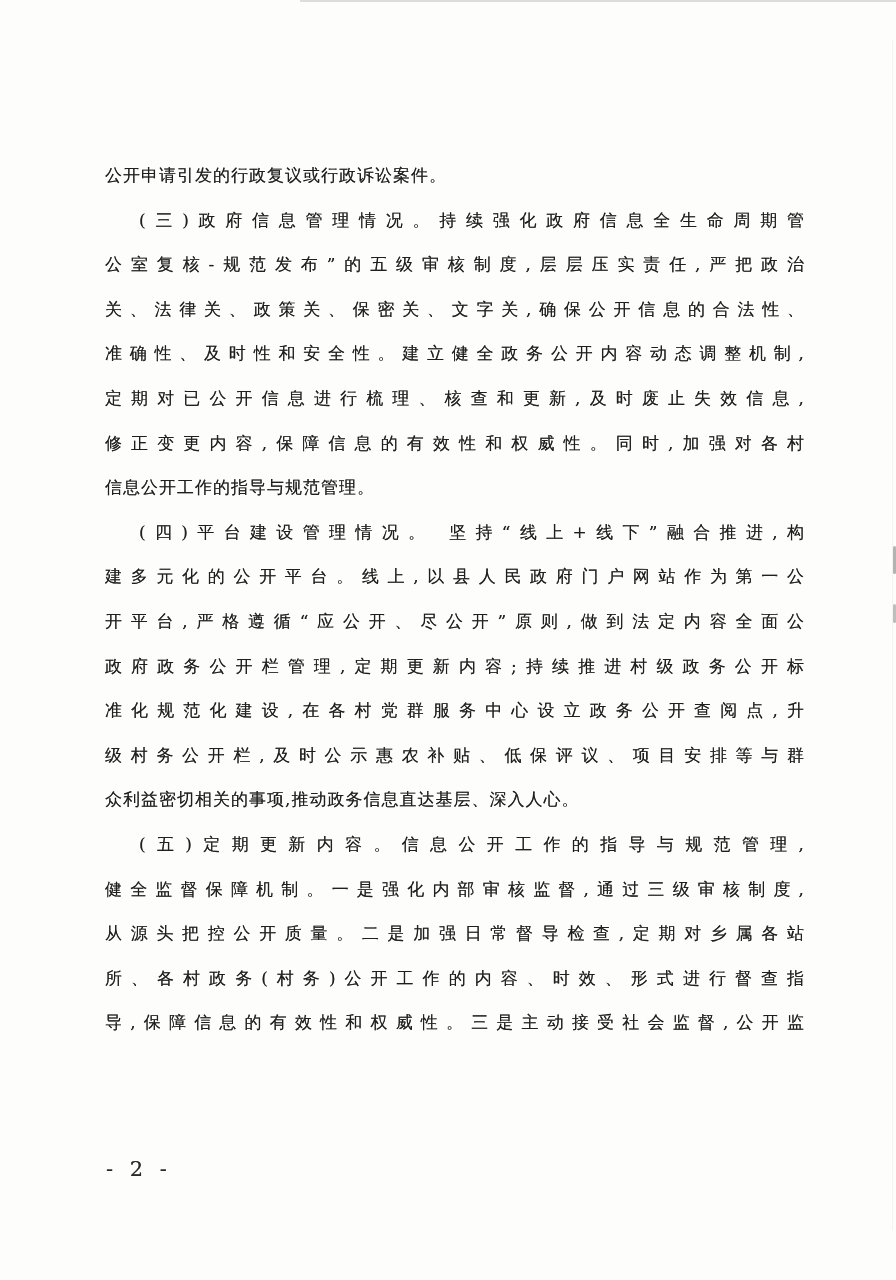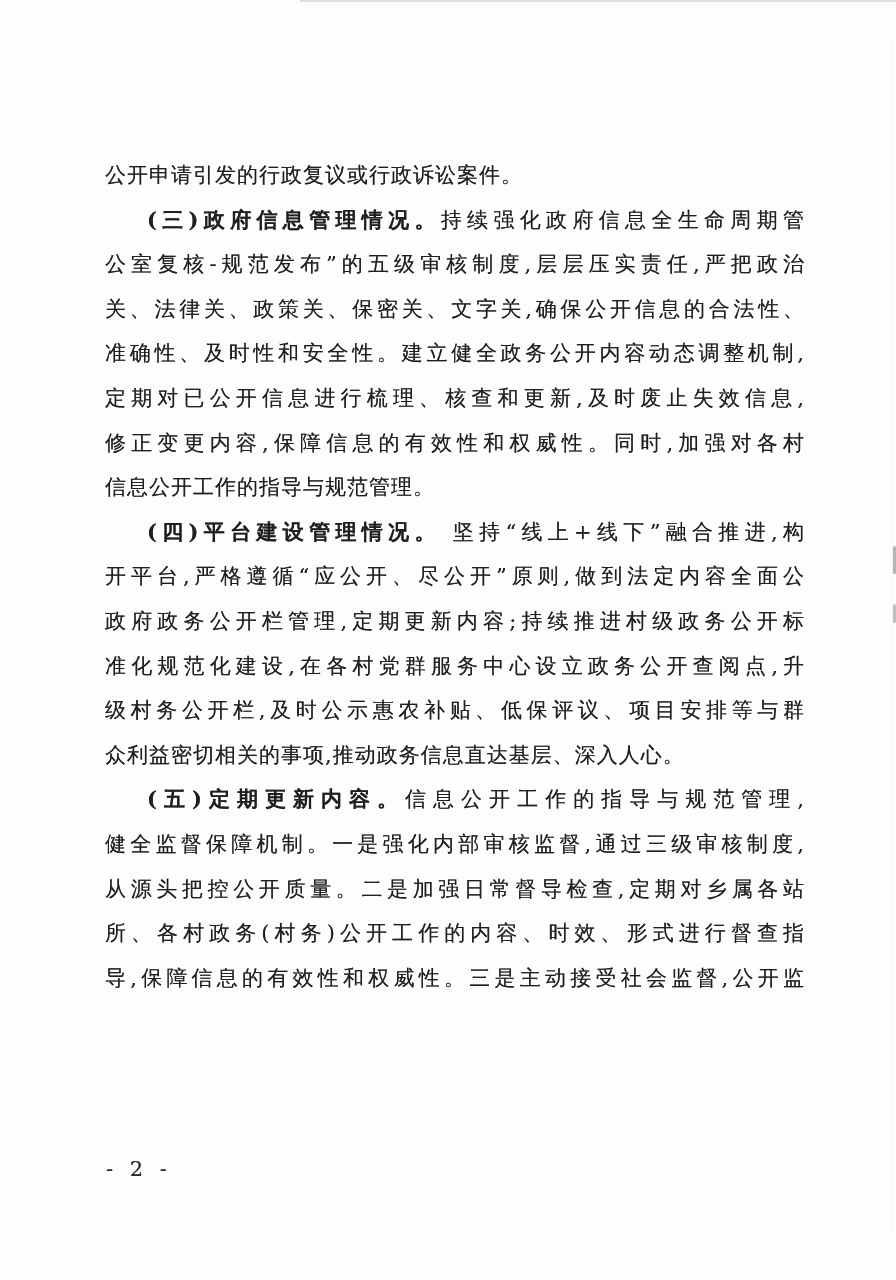--- a/index.html
+++ b/index.html
@@ -20,34 +20,34 @@
   .doc-body {
     position: absolute;
     left: 105px;
     top: 153px;
     width: 700px;
   }
   .paragraph { margin: 0; padding: 0; }
   .line {
     height: 44.6px;
     line-height: 44.6px;
-    font-size: 21px;
+    font-size: 17px;
     letter-spacing: 1px;
     text-align: justify;
     text-shadow: 0 0 0.6px rgba(25,25,25,0.65);
     overflow: hidden;
   }
   .line.fill {
     text-align-last: justify;
   }
   .line.indent {
     text-indent: 2em;
   }
   .seg.bold {
-    font-weight: bold;
+    font-weight: normal;
   }
   .page-number {
     position: absolute;
     left: 106px;
     top: 1157px;
     font-size: 21px;
     letter-spacing: 5px;
     color: #2a2a2a;
     text-shadow: 0 0 0.5px rgba(25,25,25,0.6);
   }
@@ -70,20 +70,21 @@
         <div class="line fill indent"><span class="seg bold">(三)政府信息管理情况。</span><span class="seg">持续强化政府信息全生命周期管</span></div>
         <div class="line fill"><span class="seg">公室复核-规范发布”的五级审核制度,层层压实责任,严把政治</span></div>
         <div class="line fill"><span class="seg">关、法律关、政策关、保密关、文字关,确保公开信息的合法性、</span></div>
         <div class="line fill"><span class="seg">准确性、及时性和安全性。建立健全政务公开内容动态调整机制,</span></div>
         <div class="line fill"><span class="seg">定期对已公开信息进行梳理、核查和更新,及时废止失效信息,</span></div>
         <div class="line fill"><span class="seg">修正变更内容,保障信息的有效性和权威性。同时,加强对各村</span></div>
         <div class="line"><span class="seg">信息公开工作的指导与规范管理。</span></div>
       </div>
       <div class="paragraph">
         <div class="line fill indent"><span class="seg bold">(四)平台建设管理情况。</span><span class="seg"> 坚持“线上+线下”融合推进,构</span></div>
+        <div class="line fill"><span class="seg">建多元化的公开平台。线上,以县人民政府门户网站作为第一公</span></div>
         <div class="line fill"><span class="seg">开平台,严格遵循“应公开、尽公开”原则,做到法定内容全面公</span></div>
         <div class="line fill"><span class="seg">政府政务公开栏管理,定期更新内容;持续推进村级政务公开标</span></div>
         <div class="line fill"><span class="seg">准化规范化建设,在各村党群服务中心设立政务公开查阅点,升</span></div>
         <div class="line fill"><span class="seg">级村务公开栏,及时公示惠农补贴、低保评议、项目安排等与群</span></div>
         <div class="line"><span class="seg">众利益密切相关的事项,推动政务信息直达基层、深入人心。</span></div>
       </div>
       <div class="paragraph">
         <div class="line fill indent"><span class="seg bold">(五)定期更新内容。</span><span class="seg">信息公开工作的指导与规范管理,</span></div>
         <div class="line fill"><span class="seg">健全监督保障机制。一是强化内部审核监督,通过三级审核制度,</span></div>
         <div class="line fill"><span class="seg">从源头把控公开质量。二是加强日常督导检查,定期对乡属各站</span></div>

